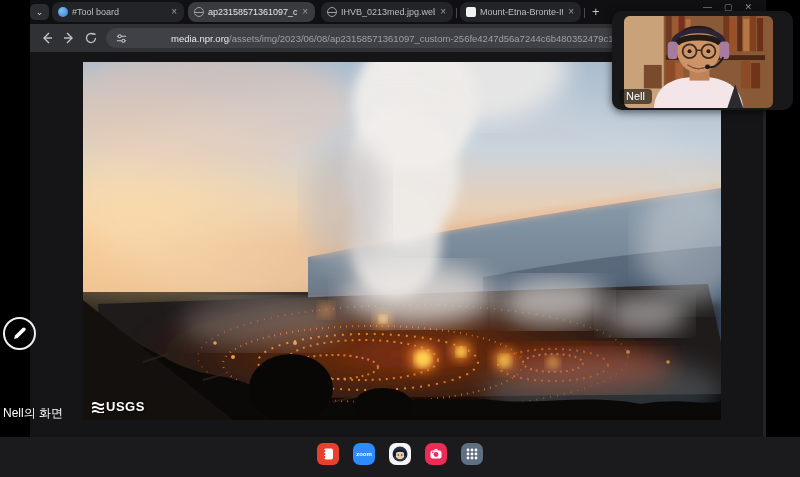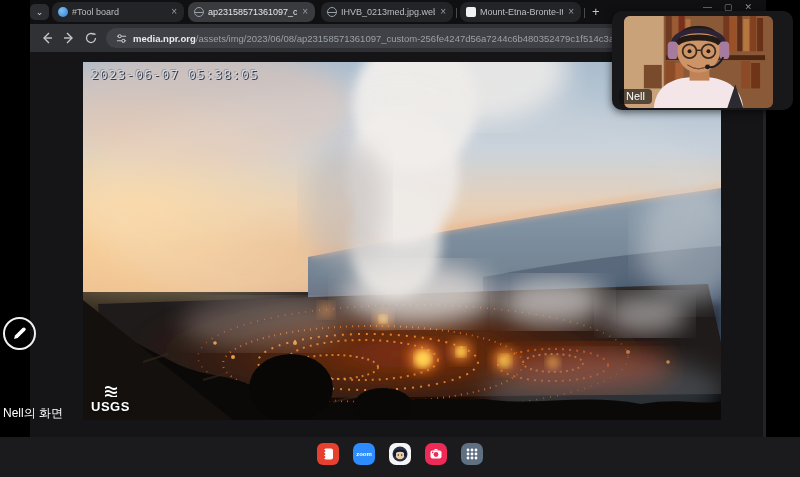--- a/index.html
+++ b/index.html
@@ -25,33 +25,33 @@
   .fav-square { background:#f2f2f2; border-radius:2px; }
   .tab-sep { width:1px; height:10px; background:#4a4b4e; margin:0 3px 6px 3px; }
   .newtab { color:#c3c4c6; font-size:13px; margin:0 0 5px 4px; }
   .win-controls { position:absolute; right:14px; top:2px; display:flex; gap:12px; color:#919296; font-size:9px; }
 
   .toolbar { height:28px; background:#303135; display:flex; align-items:center; padding:0 6px; }
   .nav-btn { width:22px; height:22px; display:flex; align-items:center; justify-content:center; color:#c6c7c9; }
   .omnibox { flex:1; height:20px; margin-left:4px; border-radius:10px; background:#404146;
              display:flex; align-items:center; padding:0 10px; overflow:hidden; }
   .url { font-size:9.5px; white-space:nowrap; overflow:hidden; }
-  .url .domain { color:#e8eaed; font-weight:bold; }
+  .url .domain { color:#e8eaed; font-weight:normal;margin-left:38px; }
   .url .path { color:#9aa0a6; }
   .tune-icon { margin-right:6px; flex:0 0 auto; }
 
   .content { position:relative; height:385px; background:#151517; border-right:3px solid #232327; }
   .photo { position:absolute; left:53px; top:10px; width:638px; height:358px; background:#000; overflow:hidden; }
   .photo svg { display:block; }
   .timestamp { position:absolute; left:8px; top:5px; font-family:"DejaVu Sans Mono", monospace;
                font-size:13px; letter-spacing:1px; color:rgba(225,232,240,0.75);
                text-shadow:1px 1px 0 rgba(40,45,60,0.9), -1px -1px 0 rgba(90,100,120,0.4); }
   .watermark { position:absolute; left:8px; bottom:6px; display:flex; align-items:center; gap:2px;
                color:#fff; font-weight:bold; font-size:13px; letter-spacing:0.5px;
-               text-shadow:0 0 3px rgba(0,0,0,0.8);flex-direction:column; }
+               text-shadow:0 0 3px rgba(0,0,0,0.8); }
 
   
   .webcam { position:absolute; left:612px; top:11px; width:181px; height:99px; border-radius:10px;
             background:#18181b; z-index:60; box-shadow:0 2px 8px rgba(0,0,0,0.6); }
   .webcam-video { position:absolute; left:12px; top:5px; right:20px; bottom:2px; border-radius:6px;
                   overflow:hidden; background:#3a2417; }
   .webcam-name { position:absolute; left:7px; bottom:6px; padding:1px 7px 2px 7px; border-radius:4px;
                  background:rgba(15,15,15,0.62); color:#fff; font-size:11px; z-index:5;margin-top:16px; }
 
   
@@ -251,21 +251,20 @@
 
           <g>
             <path d="M0,358 L0,258 C28,266 58,284 92,301 C128,318 150,310 180,330 C218,348 258,334 298,345 C338,331 362,340 402,337 C450,345 500,331 558,342 C598,335 620,344 638,339 L638,358 Z" fill="#0b0908"></path>
             <path d="M0,238 L150,358 L0,358 Z" fill="#13100d"></path>
             <ellipse cx="208" cy="326" rx="42" ry="34" fill="#080706"></ellipse>
             <ellipse cx="300" cy="344" rx="30" ry="18" fill="#0a0807"></ellipse>
             <path d="M60,300 L85,292 M120,318 L148,310 M250,340 L275,334" stroke="#342a20" stroke-width="2" opacity="0.6"></path>
           </g>
         </svg>
 
-        <div class="timestamp">2023-06-07 05:38:05</div>
 
         <div class="watermark">
           <svg width="13" height="13" viewBox="0 0 13 13">
             <path d="M1 3 Q4 1 7 3 T13 3 L13 5 Q10 7 7 5 T1 5 Z" fill="#fff"></path>
             <path d="M1 7 Q4 5 7 7 T13 7 L13 9 Q10 11 7 9 T1 9 Z" fill="#fff"></path>
             <path d="M1 11 Q4 9 7 11 T13 11 L13 13 Q10 15 7 13 T1 13 Z" fill="#fff"></path>
           </svg>
           <span>USGS</span>
         </div>
       </div>

